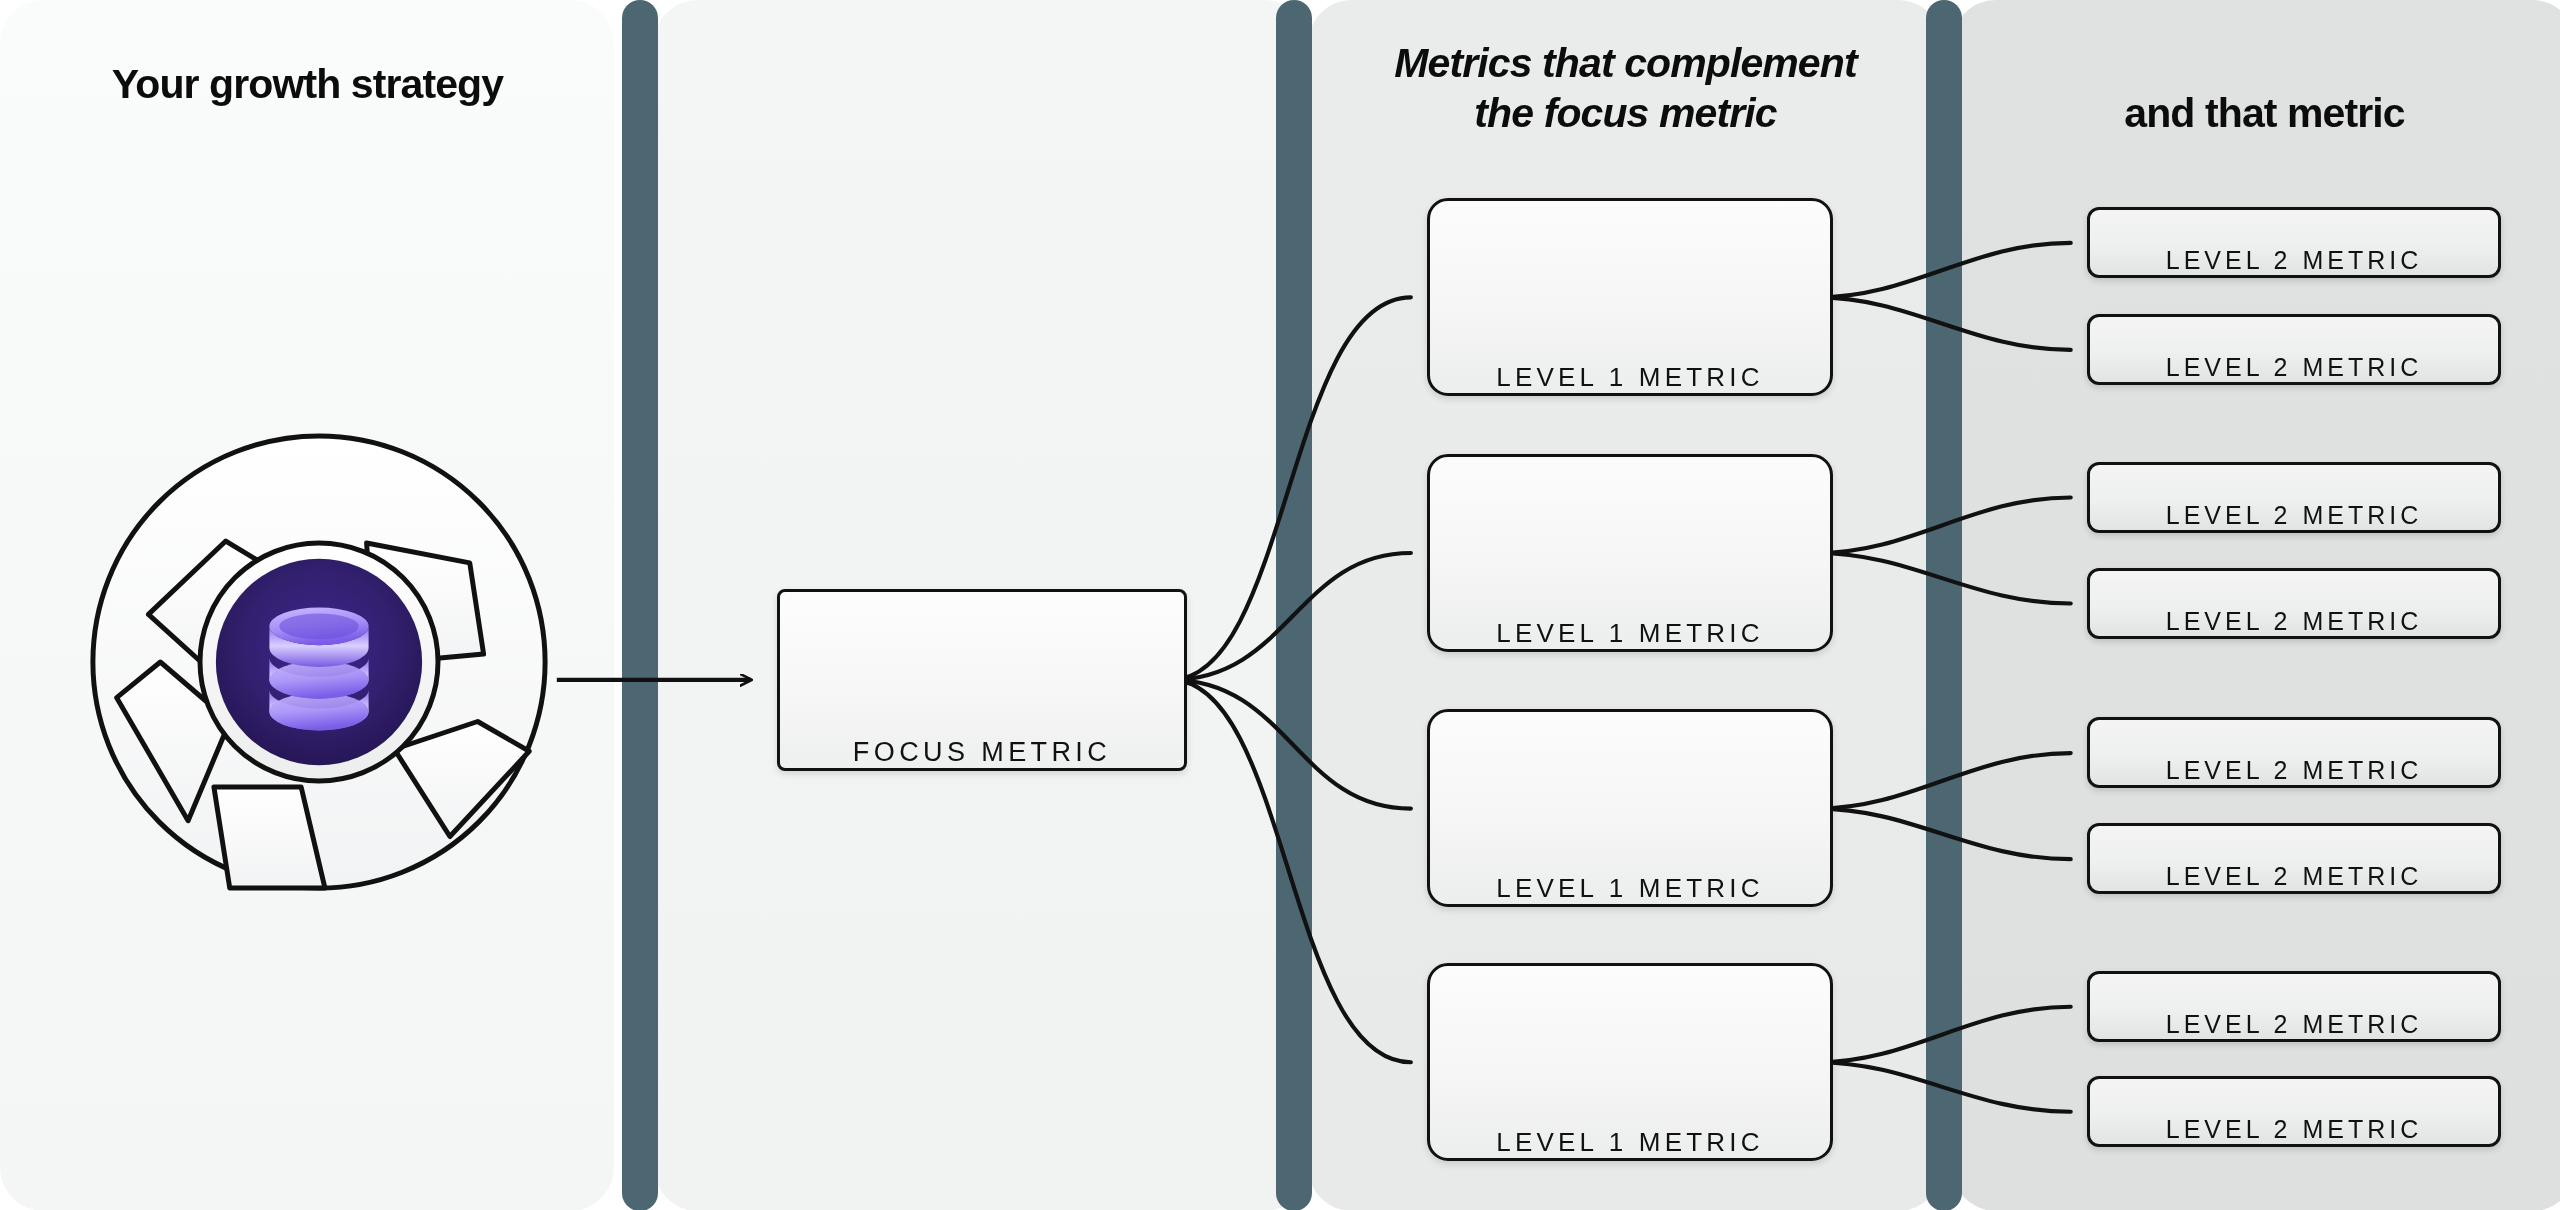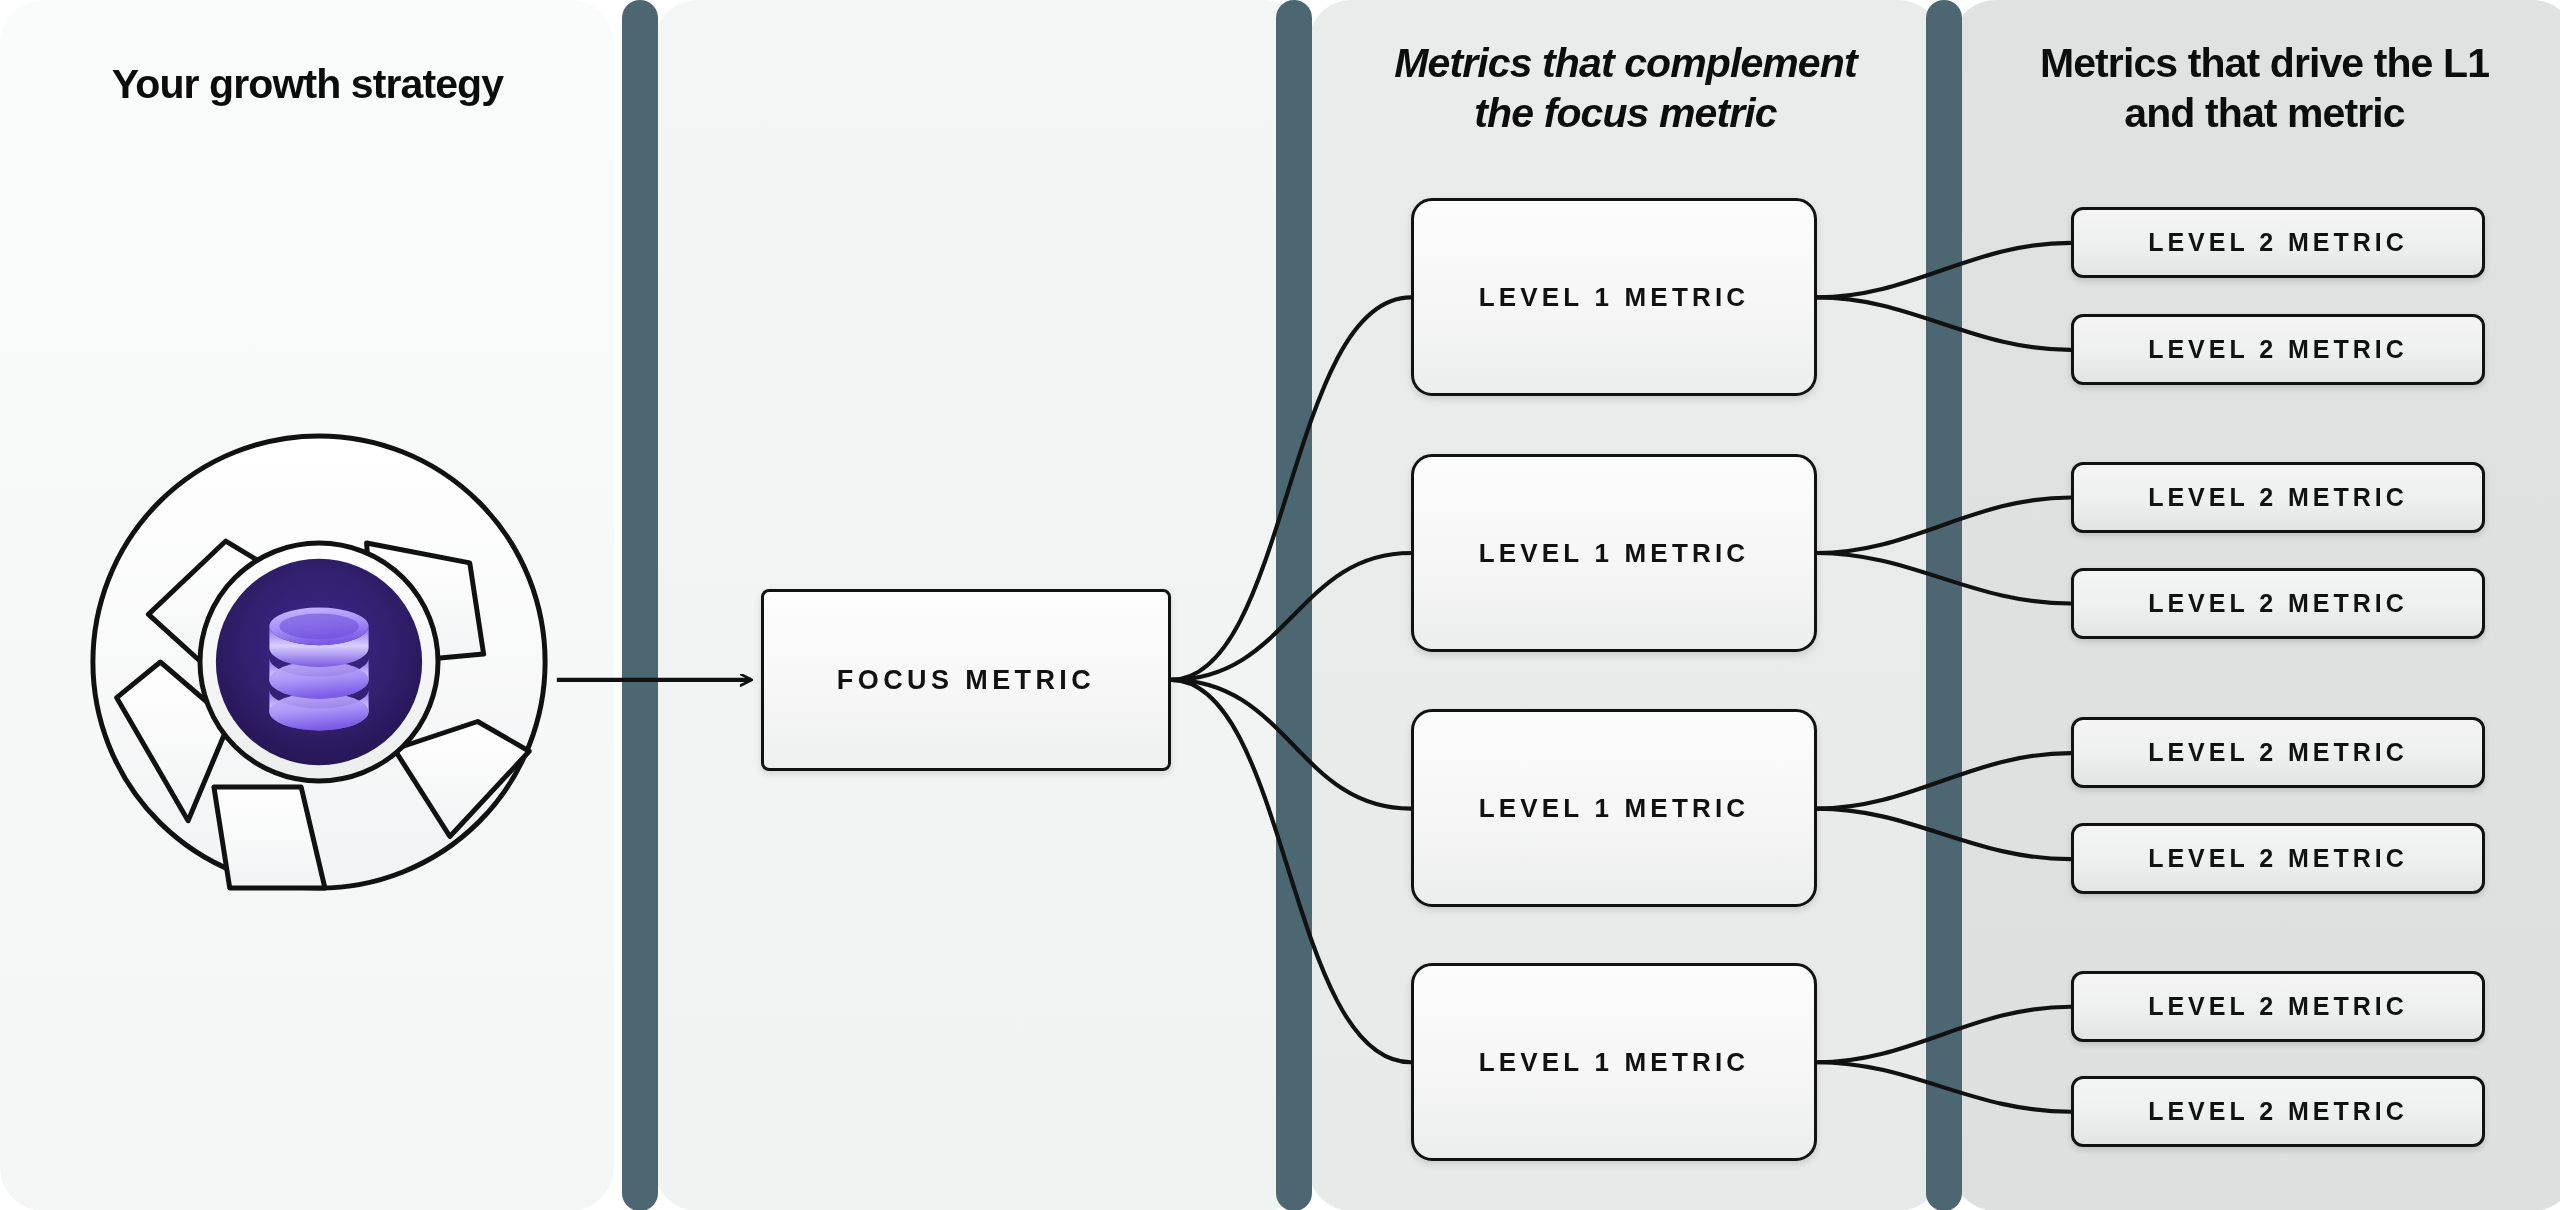--- a/index.html
+++ b/index.html
@@ -93,27 +93,28 @@
     left: 0; top: 0;
     width: 2576px; height: 1211px;
     pointer-events: none;
   }
 
   
   .node {
     position: absolute;
     box-sizing: border-box;
     display: flex;
-    align-items: center;
+    align-items: flex-end;
     justify-content: center;
     border: 3px solid #111111;
     color: #111111;
-    font-weight: 700;
+    font-weight: 400;
     font-family: "Liberation Sans", sans-serif;
     text-align: center;
+    margin-left: 16px;
   }
 
   .node.focus {
     left: 761px;
     top: 589px;
     width: 410px;
     height: 182px;
     border-radius: 8px;
     background: linear-gradient(180deg, #fdfdfd 0%, #f7f7f7 55%, #eeefef 100%);
     font-size: 27px;
@@ -158,21 +159,21 @@
   <div class="divider d3"></div>
 
   <div class="col-head h1">
     <span>Your growth strategy</span>
   </div>
   <div class="col-head h3">
     <span>Metrics that complement</span><br>
     <span>the focus metric</span>
   </div>
   <div class="col-head h4">
-    <span>Metrics that drive the L1</span><br>
+    <br>
     <span>and that metric</span>
   </div>
 
   <svg id="aperture" viewBox="0 0 480 480">
     <defs>
       <radialGradient id="coreGrad" cx="50%" cy="42%" r="62%">
         <stop offset="0%" stop-color="#3d2590"></stop>
         <stop offset="58%" stop-color="#33206f"></stop>
         <stop offset="100%" stop-color="#241452"></stop>
       </radialGradient>

